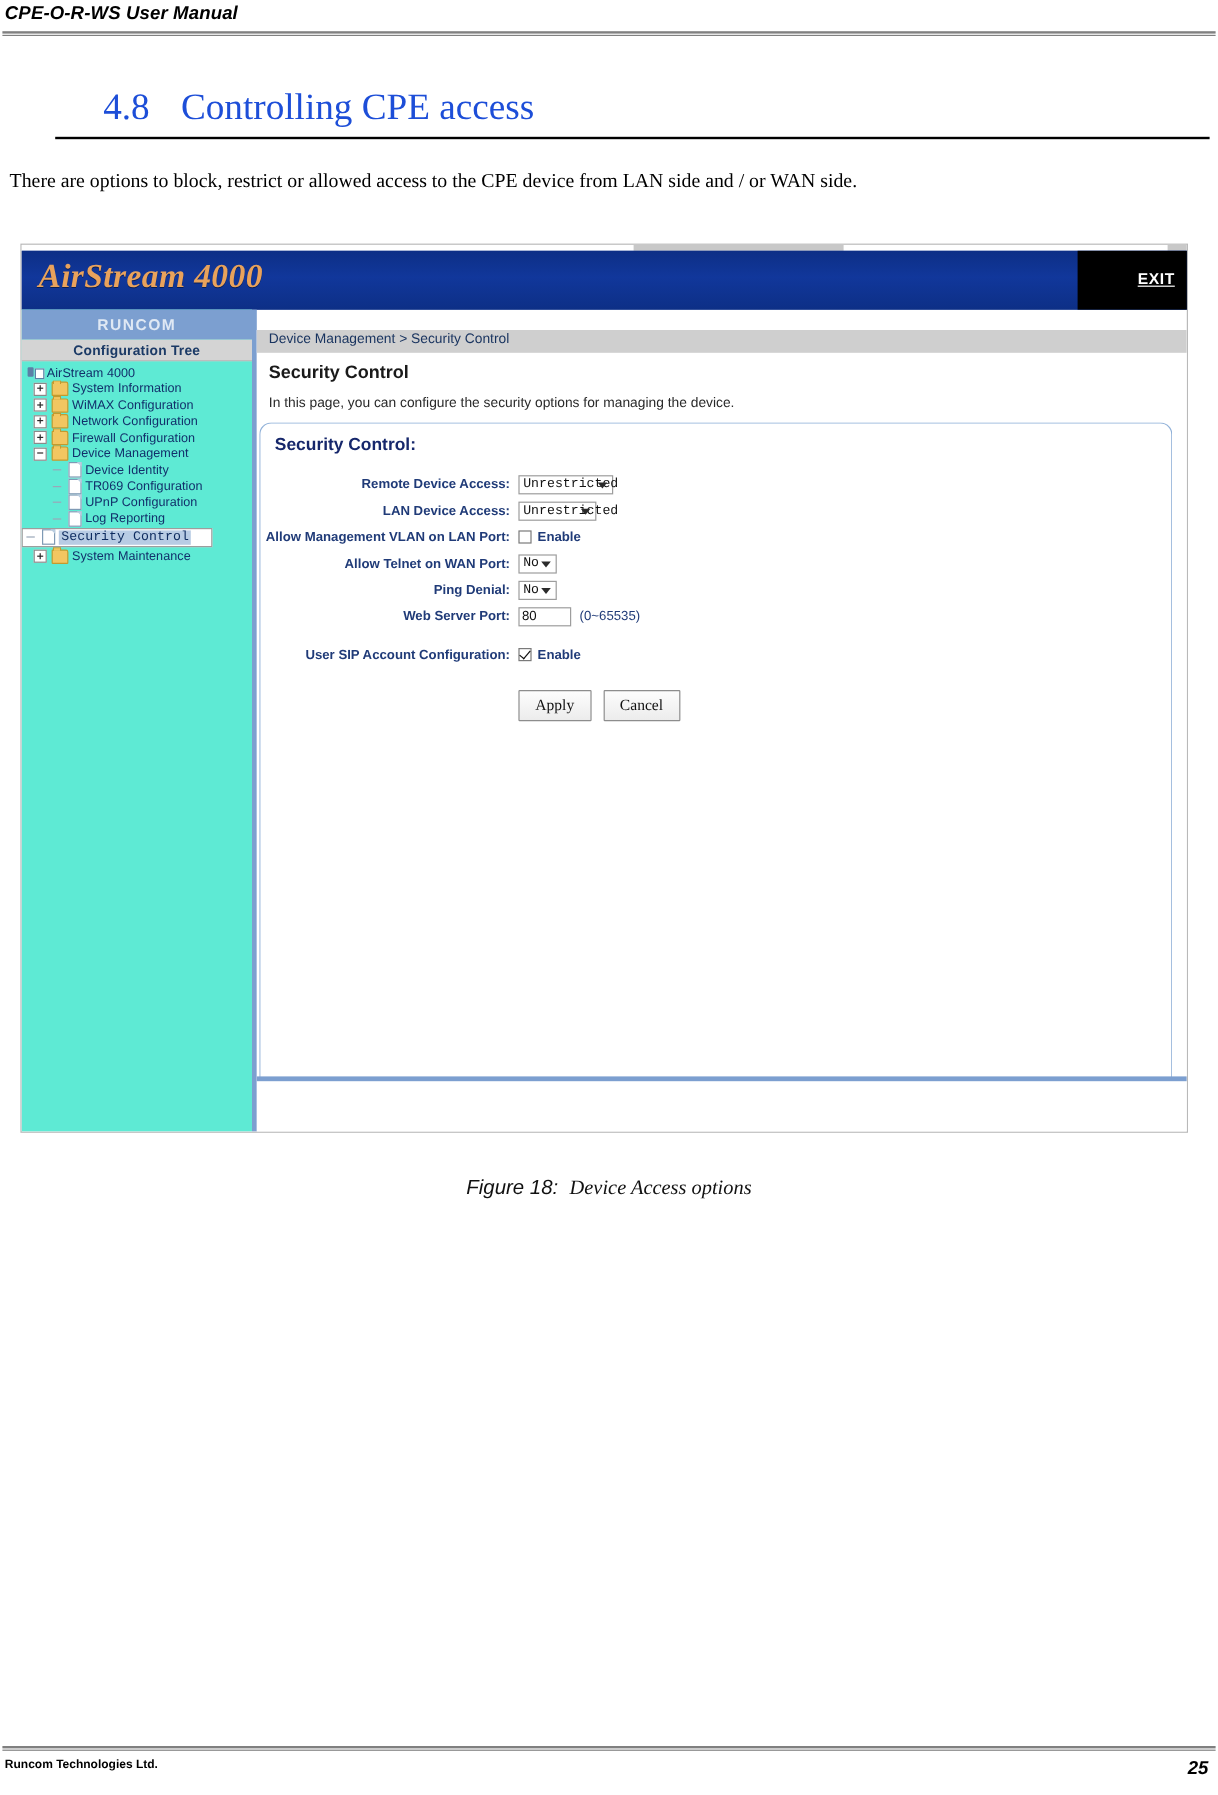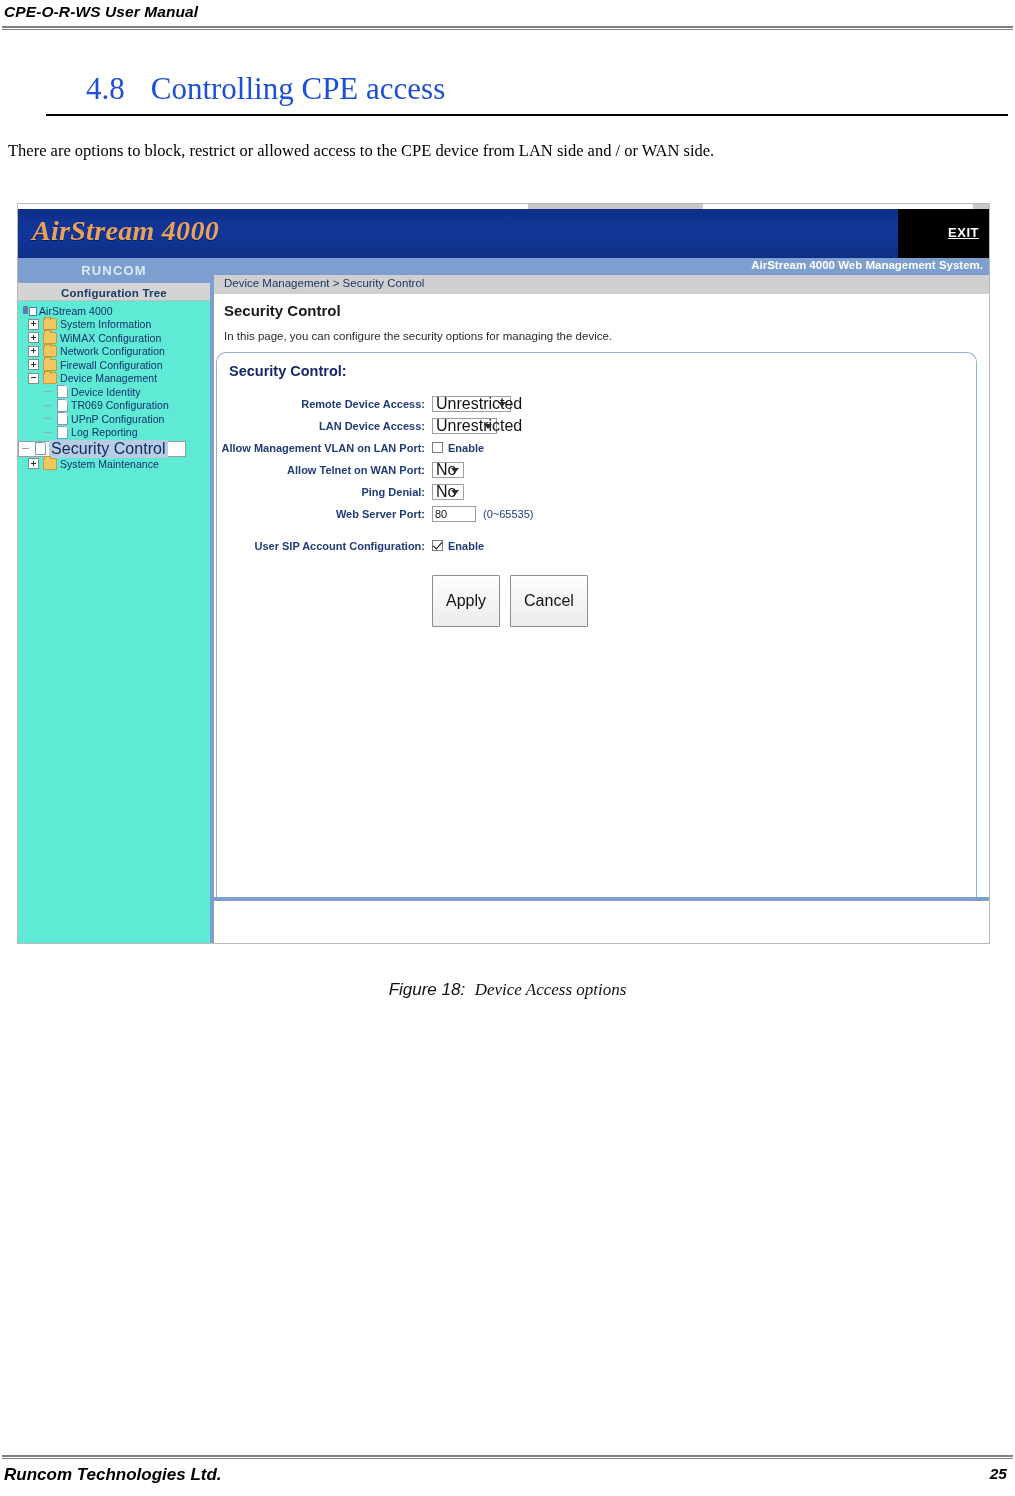--- a/index.html
+++ b/index.html
@@ -382,22 +382,22 @@
   .fctl { display: flex; align-items: center; }
 
   .sel {
     position: relative;
     display: inline-flex;
     align-items: center;
     height: 16px;
     border: 1px solid #9d9d9d;
     background: #ffffff;
     padding: 0 17px 0 3px;
-    font-family: Liberation Sans, sans-serif;
-    font-size: 16px;
+    font-family: Liberation Mono, monospace;
+    font-size: 11px;
     color: #111;
     box-sizing: border-box;
     cursor: pointer;
     white-space: nowrap;
   }
   .sel.w-wide { width: 79px; }
   .sel.w-med  { width: 65px; }
   .sel.w-sm   { width: 32px; }
   .sel .arrow {
     position: absolute;
@@ -453,26 +453,26 @@
     color: #203b78;
   }
 
   .btnrow {
     display: flex;
     justify-content: flex-start;
     margin-top: 19px;
     padding-left: 215px;
   }
   .btn {
-    font-family: Liberation Sans, sans-serif;
-    font-size: 16px;
+    font-family: Liberation Serif, serif;
+    font-size: 13px;
     color: #111;
     background: linear-gradient(180deg,#fdfdfd 0%, #ececec 100%);
     border: 1px solid #8d8d8d;
-    padding: 16px 13px;
+    padding: 4px 13px;
     margin-right: 10px;
     cursor: pointer;
     border-radius: 1px;
   }
 
   .footer-sep {
     position: absolute;
     left: 196px; right: 0; bottom: 42px;
     height: 4px;
     background: #7c9fd0;
@@ -512,23 +512,22 @@
   }
   .figcap .fc-name { font-family: "Liberation Sans", sans-serif; }
   .figcap .fc-desc { font-family: "Liberation Serif", serif; font-style: italic; }
 
   
   .rule-bot { top: 1455px; }
   .foot-left {
     position: absolute;
     left: 4px; top: 1465px;
     font-family: "Liberation Sans", sans-serif;
-    font-style: italic;
-    font-weight: bold;
-    font-size: 17px;
+    font-weight: bold;
+    font-size: 10px;
     color: #000;
   }
   .foot-right {
     position: absolute;
     right: 8px; top: 1465px;
     font-family: "Liberation Sans", sans-serif;
     font-style: italic;
     font-weight: bold;
     font-size: 15.5px;
     color: #000;
@@ -557,23 +556,20 @@
     <div class="nub" style="left:510px;width:175px;"></div>
     <div class="nub" style="left:955px;width:18px;"></div>
   </div>
 
   <div class="banner">
     <div class="banner-logo">AirStream 4000</div>
     <div class="banner-black"></div>
     <div class="exit-link">EXIT</div>
   </div>
 
-  <div class="subbanner">
-    <div class="subbanner-txt">AirStream 4000 Web Management System.</div>
-  </div>
 
   <div class="leftcol">
     <div class="runcom-bar">
       <span class="runcom-txt">RUNCOM</span>
     </div>
     <div class="tree-title">
       <span>Configuration Tree</span>
     </div>
     <div class="tree" id="tree-container"><div class="tnode lvl0">
           <span class="rootico"></span>

